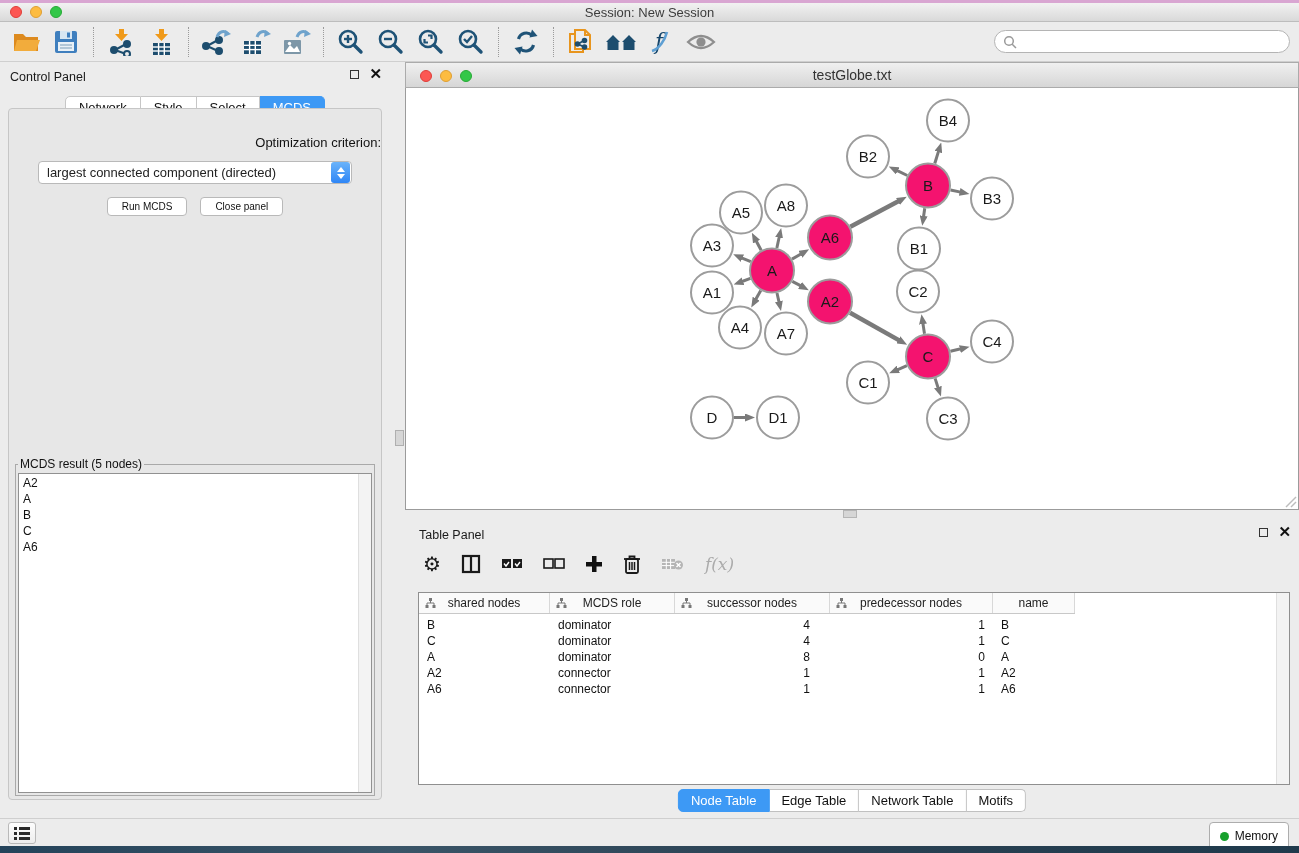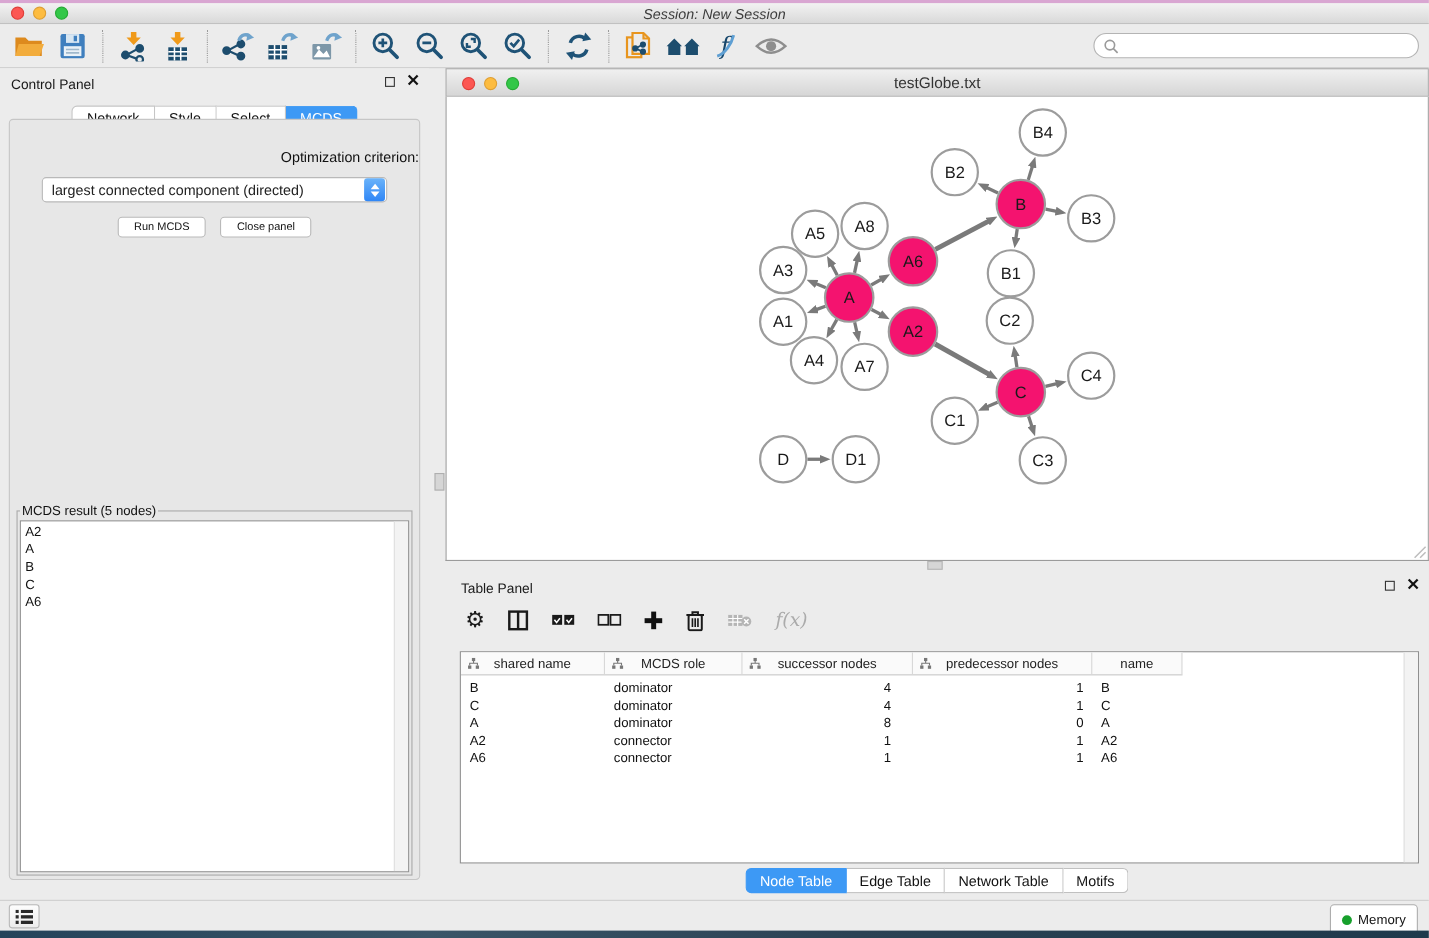--- a/index.html
+++ b/index.html
@@ -3,21 +3,21 @@
 <meta charset="utf-8">
 <style>
   * { margin:0; padding:0; box-sizing:border-box; }
   html,body { width:1299px; height:853px; overflow:hidden; }
   body { font-family:"Liberation Sans", sans-serif; background:#ECECEC; position:relative; color:#222; }
 
   
   #purple-strip { position:absolute; top:0; left:0; right:0; height:3px; background:#D9A6D2; }
   #titlebar { position:absolute; top:3px; left:0; right:0; height:19px;
     background:linear-gradient(#F2F2F2,#D9D9D9); border-bottom:1px solid #BDBDBD;
-    display:flex; align-items:center; justify-content:center;font-style:italic; }
+    display:flex; align-items:center; justify-content:center; }
   .lights { position:absolute; left:10px; top:3px; display:flex; gap:8px; }
   .light { width:12px; height:12px; border-radius:50%; }
   .light.red{ background:#FC5753; border:1px solid #DF3E39;}
   .light.yellow{ background:#FDBC40; border:1px solid #DE9F34;}
   .light.green{ background:#33C748; border:1px solid #27AA35;}
   #titlebar .title { font-size:13px; color:#3C3C3C; }
 
   #toolbar { position:absolute; top:22px; left:0; right:0; height:40px; background:#ECECEC;
     border-bottom:1px solid #CFCFCF; display:flex; align-items:center; padding-left:6px; }
   .tbtn { width:40px; height:34px; display:flex; align-items:center; justify-content:center; cursor:default; }
@@ -527,21 +527,21 @@
   </div>
   <div id="node-table">
     <div id="thead">
       <span class="th w0">
         <svg width="11" height="11" viewBox="0 0 11 11">
             <rect x="4" y="0" width="3" height="3" fill="#777"></rect>
             <path d="M5.5 3 v2 M2 7 v-2 h7 v2" stroke="#777" fill="none"></path>
             <rect x="0.5" y="7" width="3" height="3" fill="#777"></rect>
             <rect x="7.5" y="7" width="3" height="3" fill="#777"></rect>
           </svg>
-        <span>shared name</span>
+        <span>shared nodes</span>
       </span>
       <span class="th w1">
         <svg width="11" height="11" viewBox="0 0 11 11">
             <rect x="4" y="0" width="3" height="3" fill="#777"></rect>
             <path d="M5.5 3 v2 M2 7 v-2 h7 v2" stroke="#777" fill="none"></path>
             <rect x="0.5" y="7" width="3" height="3" fill="#777"></rect>
             <rect x="7.5" y="7" width="3" height="3" fill="#777"></rect>
           </svg>
         <span>MCDS role</span>
       </span>

